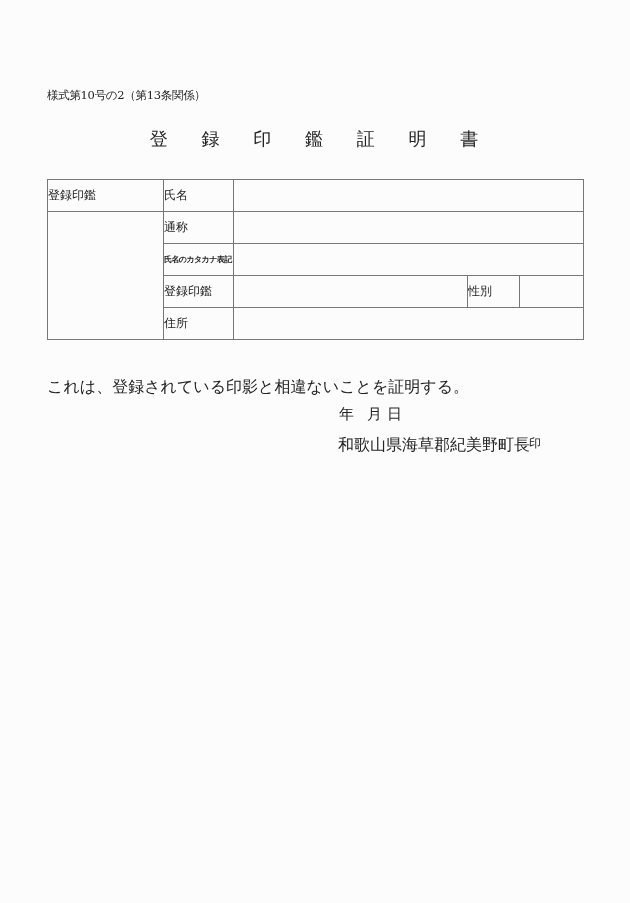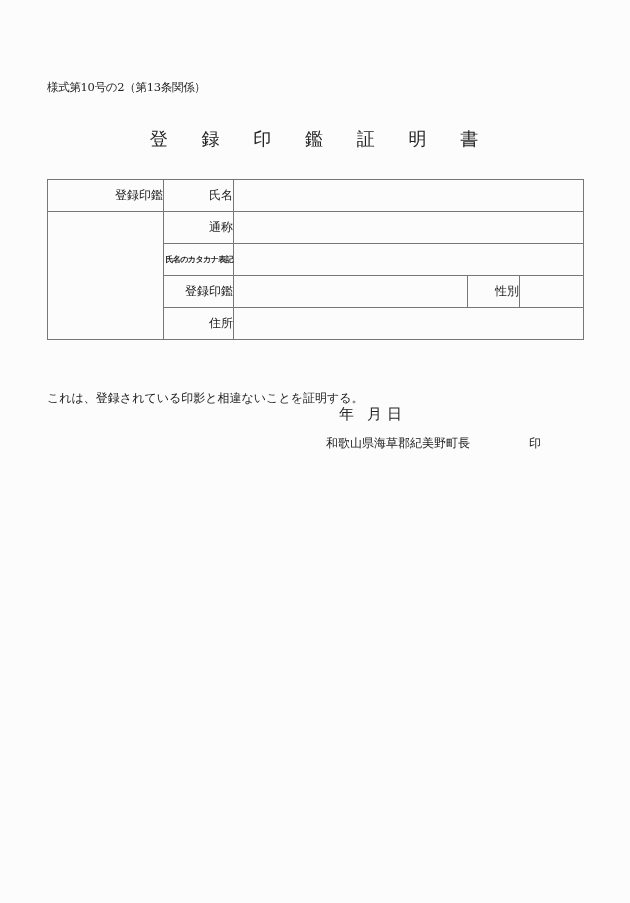--- a/index.html
+++ b/index.html
@@ -11,21 +11,21 @@
       height: 903px;
       background: #fcfcfc;
       position: relative;
       overflow: hidden;
       font-family: "DejaVu Serif", "Liberation Serif", serif;
       color: #222;
     }
     .form-number {
       position: absolute;
       left: 47px;
-      top: 80px;
+      top: 88px;
       font-size: 11.5px;
       letter-spacing: -0.3px;
       white-space: nowrap;
     }
     .doc-title {
       position: absolute;
       left: 0;
       width: 630px;
       top: 127px;
       text-align: center;
@@ -40,50 +40,50 @@
       left: 47px;
       top: 179px;
       width: 536px;
       border-collapse: collapse;
       table-layout: fixed;
     }
     table.cert-table td {
       border: 1.3px solid #777;
       height: 31px;
       padding: 0;
-      text-align: right;
+      text-align: left;
       vertical-align: middle;
       font-size: 12px;
     }
     td.label-small {
       font-size: 8px !important;
       letter-spacing: -0.6px;
       white-space: nowrap;
       font-weight: bold;
     }
     .statement {
       position: absolute;
       left: 47px;
-      top: 390px;
-      font-size: 12px;
+      top: 377px;
+      font-size: 16px;
       white-space: nowrap;
     }
     .date-line {
       position: absolute;
       left: 339px;
       top: 405px;
       font-size: 15px;
       white-space: nowrap;
     }
     .date-line span { display: inline-block; }
     .issuer-line {
       position: absolute;
-      left: 326px;
+      left: 338px;
       top: 435px;
-      font-size: 12px;
+      font-size: 16px;
       white-space: nowrap;
     }
     .seal-mark {
       position: absolute;
       left: 529px;
       top: 435px;
       font-size: 12px;
     }
   </style>
 </head>

